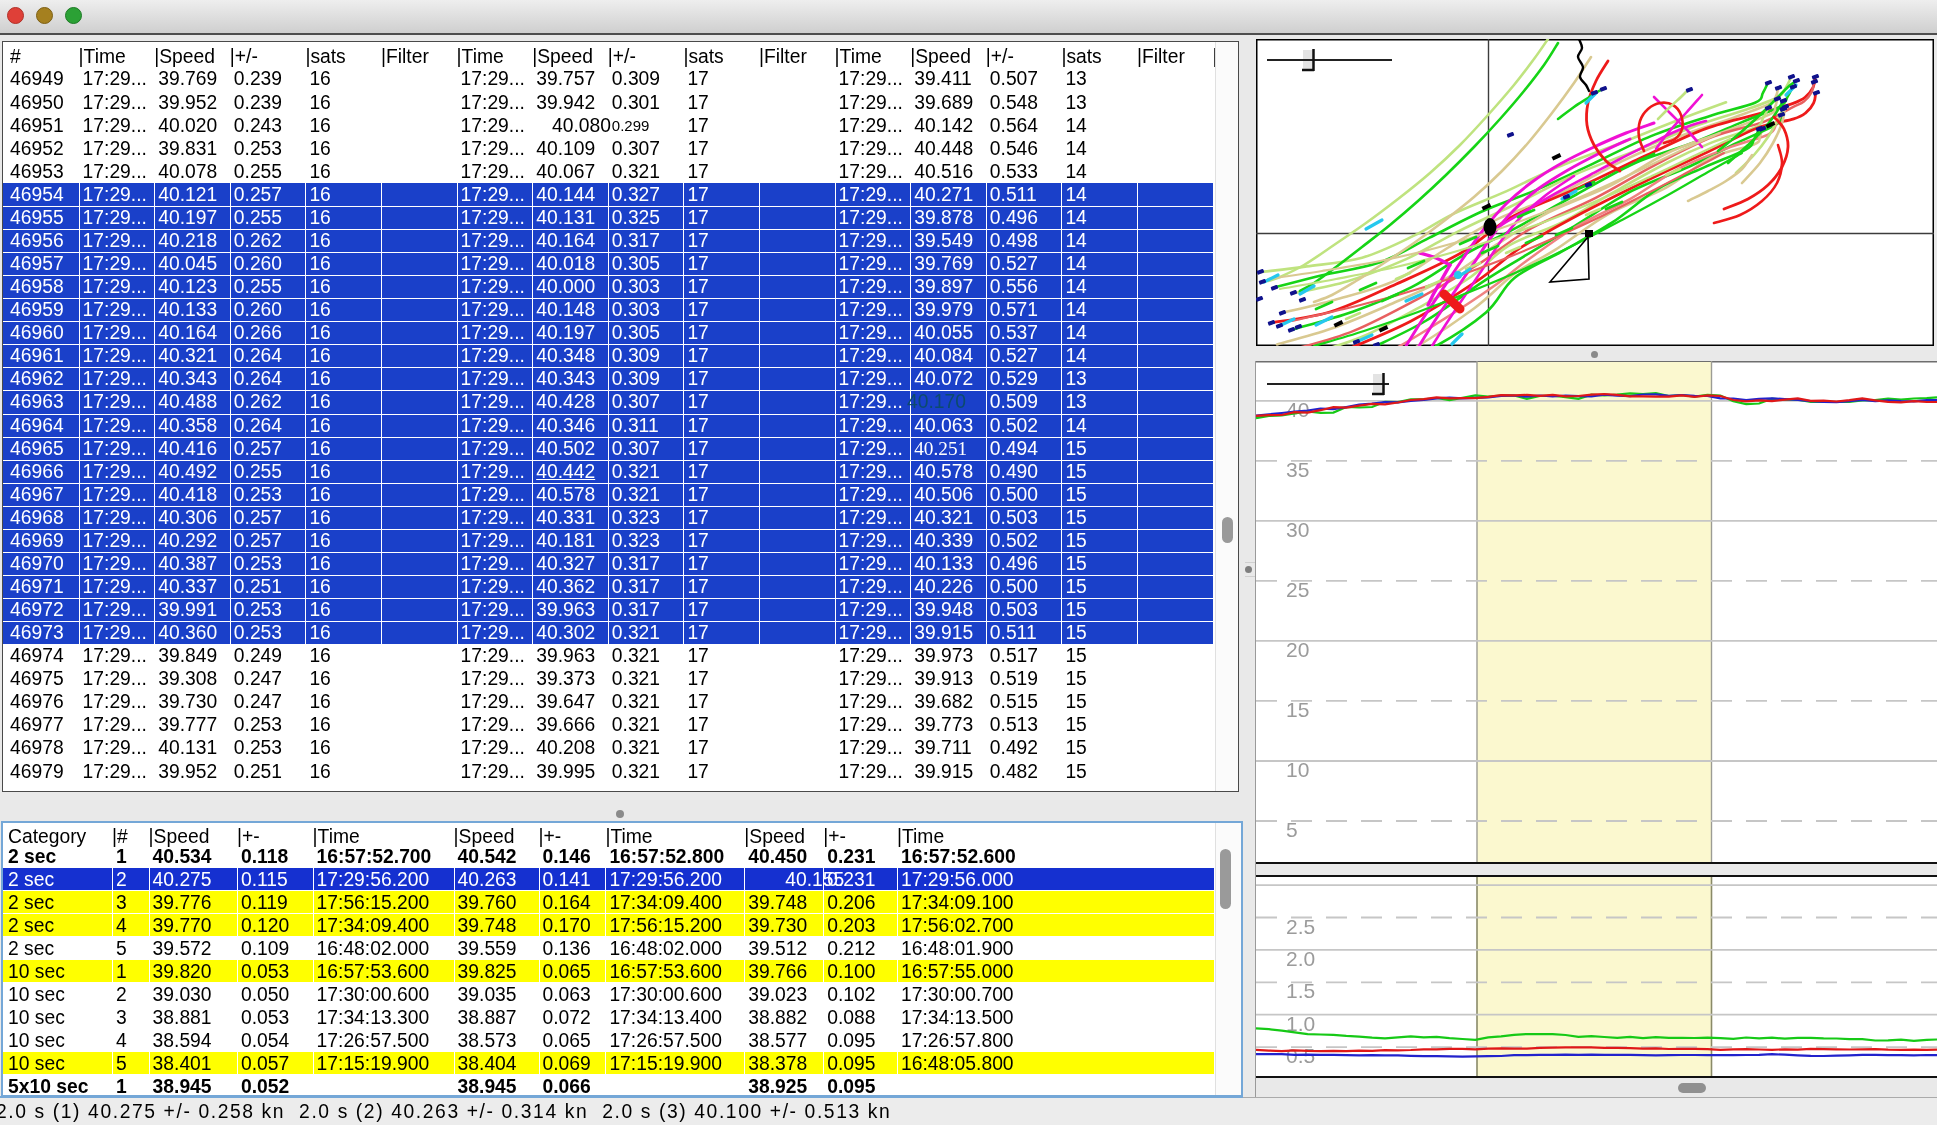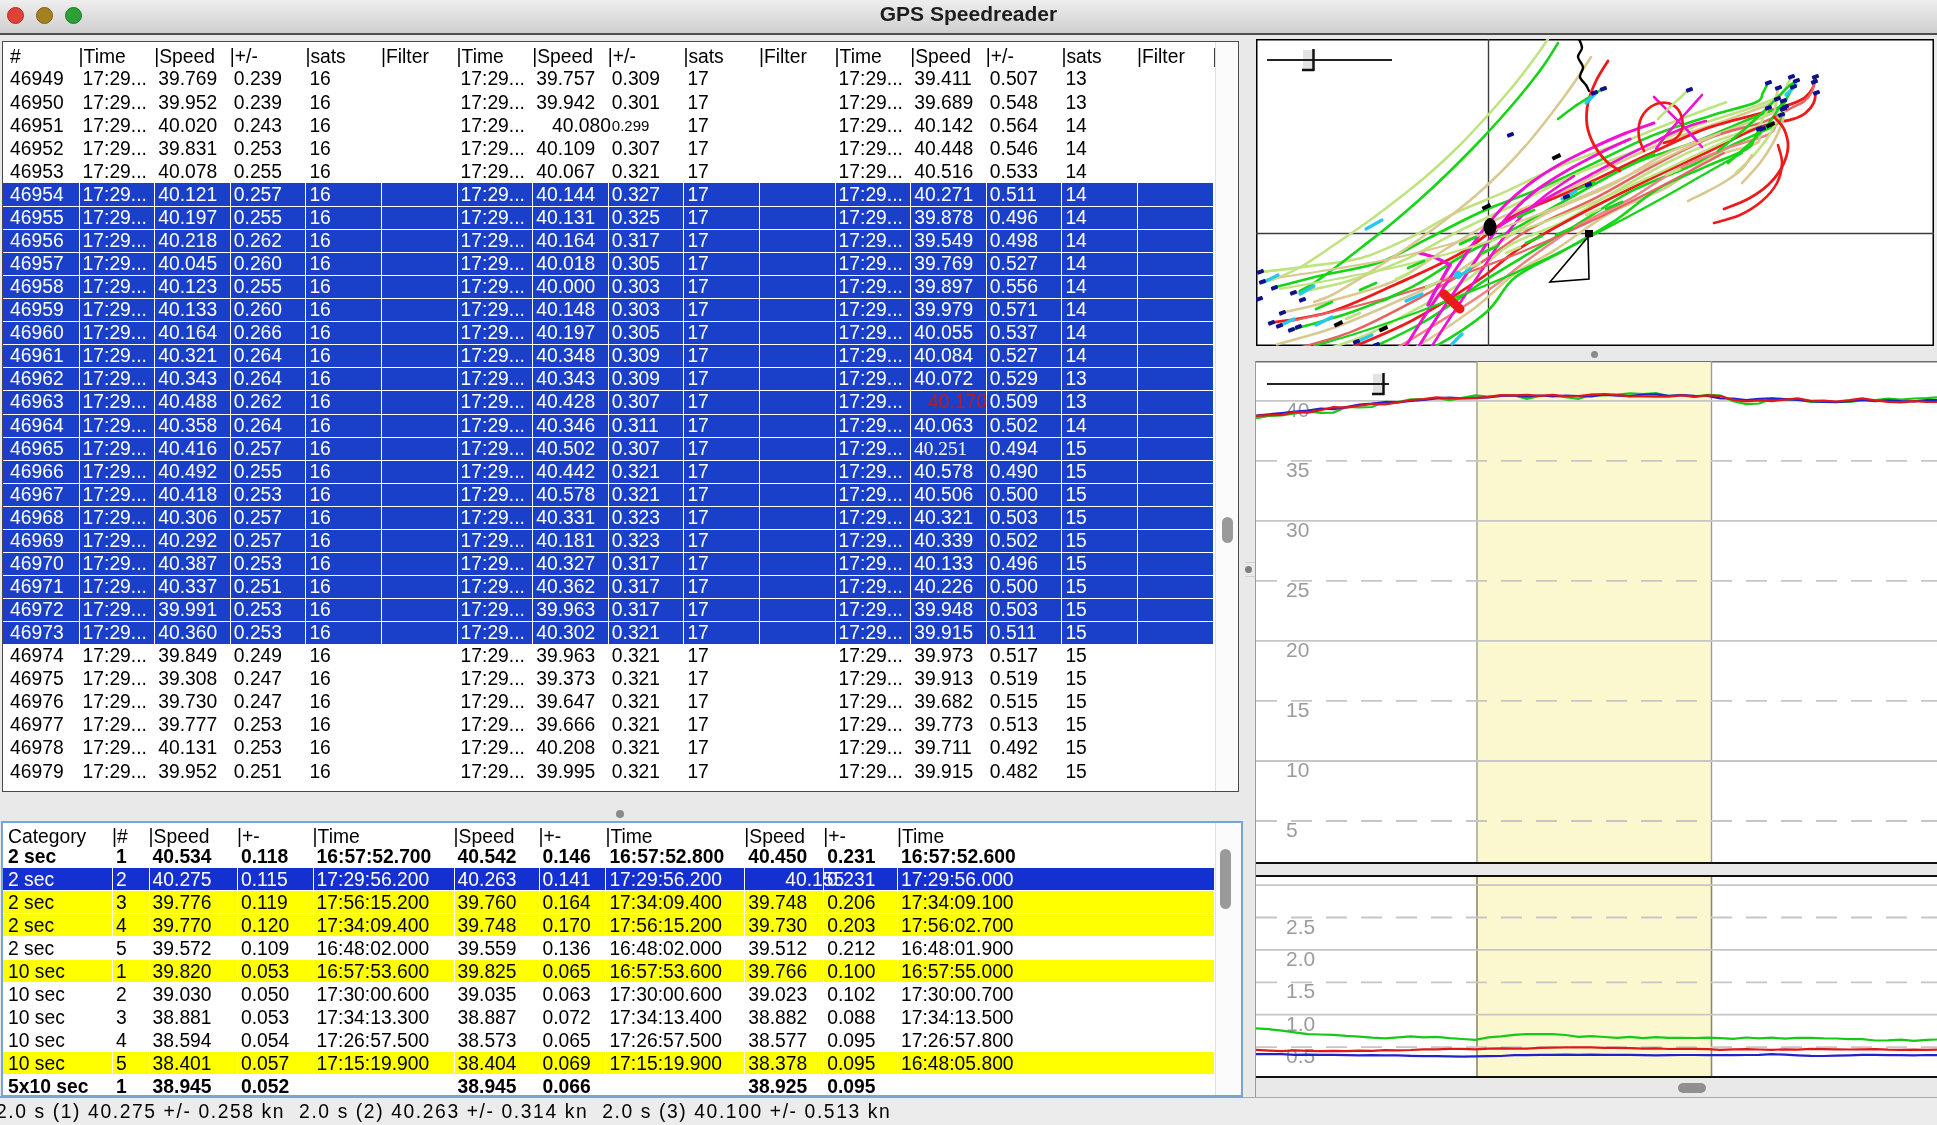--- a/index.html
+++ b/index.html
@@ -3,21 +3,20 @@
 *{margin:0;padding:0;box-sizing:border-box}
 body{width:1937px;height:1125px;position:relative;background:#e9e9e9;font-family:'Liberation Sans',sans-serif;overflow:hidden}
 .abs{position:absolute}
 .sp{position:absolute;white-space:pre}
 </style></head><body>
 
 <div class="abs" style="left:0;top:0;width:1937px;height:35px;background:linear-gradient(#eeeeee,#cfcfcf);border-bottom:2px solid #4e4e4e">
   <div class="abs" style="left:7px;top:7px;width:17px;height:17px;border-radius:50%;background:#df4038;border:1px solid #b03028"></div>
   <div class="abs" style="left:36px;top:7px;width:17px;height:17px;border-radius:50%;background:#a5801f;border:1px solid #7d5f14"></div>
   <div class="abs" style="left:65px;top:7px;width:17px;height:17px;border-radius:50%;background:#2ba135;border:1px solid #1d7a25"></div>
-  <div class="abs" style="left:0;top:2px;width:1937px;text-align:center;font-size:21px;font-weight:bold;color:#1c1c1c">GPS Speedreader</div>
 </div>
 
 <div class="abs" style="left:2px;top:41px;width:1237px;height:751px;background:#fff;border:1px solid #4a4a4a;overflow:hidden">
 <div class="sp" style="left:7.0px;top:3.0px;height:23px;line-height:23px;font-size:19.3px;">#</div>
 <div class="sp" style="left:75.6px;top:3.0px;height:23px;line-height:23px;font-size:19.3px;">|Time</div>
 <div class="sp" style="left:151.2px;top:3.0px;height:23px;line-height:23px;font-size:19.3px;">|Speed</div>
 <div class="sp" style="left:226.8px;top:3.0px;height:23px;line-height:23px;font-size:19.3px;">|+/-</div>
 <div class="sp" style="left:302.4px;top:3.0px;height:23px;line-height:23px;font-size:19.3px;">|sats</div>
 <div class="sp" style="left:378.0px;top:3.0px;height:23px;line-height:23px;font-size:19.3px;">|Filter</div>
 <div class="sp" style="left:453.6px;top:3.0px;height:23px;line-height:23px;font-size:19.3px;">|Time</div>
@@ -252,21 +251,21 @@
 <div class="sp" style="left:7.0px;top:348.4px;height:23px;line-height:23px;font-size:19.3px;color:#fff;">46963</div>
 <div class="sp" style="left:79.6px;top:348.4px;height:23px;line-height:23px;font-size:19.3px;color:#fff;">17:29...</div>
 <div class="sp" style="left:155.2px;top:348.4px;height:23px;line-height:23px;font-size:19.3px;color:#fff;">40.488</div>
 <div class="sp" style="left:230.8px;top:348.4px;height:23px;line-height:23px;font-size:19.3px;color:#fff;">0.262</div>
 <div class="sp" style="left:306.4px;top:348.4px;height:23px;line-height:23px;font-size:19.3px;color:#fff;">16</div>
 <div class="sp" style="left:457.6px;top:348.4px;height:23px;line-height:23px;font-size:19.3px;color:#fff;">17:29...</div>
 <div class="sp" style="left:533.2px;top:348.4px;height:23px;line-height:23px;font-size:19.3px;color:#fff;">40.428</div>
 <div class="sp" style="left:608.8px;top:348.4px;height:23px;line-height:23px;font-size:19.3px;color:#fff;">0.307</div>
 <div class="sp" style="left:684.4px;top:348.4px;height:23px;line-height:23px;font-size:19.3px;color:#fff;">17</div>
 <div class="sp" style="left:835.6px;top:348.4px;height:23px;line-height:23px;font-size:19.3px;color:#fff;">17:29...</div>
-<div class="sp" style="left:925px;top:348.4px;height:23px;line-height:23px;font-size:19.3px;color:#b91c1c;">40.170</div>
+<div class="sp" style="left:904px;top:348.4px;height:23px;line-height:23px;font-size:19.3px;color:#0c4a6e;">40.170</div>
 <div class="sp" style="left:986.8px;top:348.4px;height:23px;line-height:23px;font-size:19.3px;color:#fff;">0.509</div>
 <div class="sp" style="left:1062.4px;top:348.4px;height:23px;line-height:23px;font-size:19.3px;color:#fff;">13</div>
 <div class="sp" style="left:7.0px;top:371.5px;height:23px;line-height:23px;font-size:19.3px;color:#fff;">46964</div>
 <div class="sp" style="left:79.6px;top:371.5px;height:23px;line-height:23px;font-size:19.3px;color:#fff;">17:29...</div>
 <div class="sp" style="left:155.2px;top:371.5px;height:23px;line-height:23px;font-size:19.3px;color:#fff;">40.358</div>
 <div class="sp" style="left:230.8px;top:371.5px;height:23px;line-height:23px;font-size:19.3px;color:#fff;">0.264</div>
 <div class="sp" style="left:306.4px;top:371.5px;height:23px;line-height:23px;font-size:19.3px;color:#fff;">16</div>
 <div class="sp" style="left:457.6px;top:371.5px;height:23px;line-height:23px;font-size:19.3px;color:#fff;">17:29...</div>
 <div class="sp" style="left:533.2px;top:371.5px;height:23px;line-height:23px;font-size:19.3px;color:#fff;">40.346</div>
 <div class="sp" style="left:608.8px;top:371.5px;height:23px;line-height:23px;font-size:19.3px;color:#fff;">0.311</div>
@@ -287,21 +286,21 @@
 <div class="sp" style="left:835.6px;top:394.5px;height:23px;line-height:23px;font-size:19.3px;color:#fff;">17:29...</div>
 <div class="sp" style="left:911.2px;top:394.5px;height:23px;line-height:23px;font-size:19.3px;color:#fff;font-family:Liberation Serif, serif;">40.251</div>
 <div class="sp" style="left:986.8px;top:394.5px;height:23px;line-height:23px;font-size:19.3px;color:#fff;">0.494</div>
 <div class="sp" style="left:1062.4px;top:394.5px;height:23px;line-height:23px;font-size:19.3px;color:#fff;">15</div>
 <div class="sp" style="left:7.0px;top:417.6px;height:23px;line-height:23px;font-size:19.3px;color:#fff;">46966</div>
 <div class="sp" style="left:79.6px;top:417.6px;height:23px;line-height:23px;font-size:19.3px;color:#fff;">17:29...</div>
 <div class="sp" style="left:155.2px;top:417.6px;height:23px;line-height:23px;font-size:19.3px;color:#fff;">40.492</div>
 <div class="sp" style="left:230.8px;top:417.6px;height:23px;line-height:23px;font-size:19.3px;color:#fff;">0.255</div>
 <div class="sp" style="left:306.4px;top:417.6px;height:23px;line-height:23px;font-size:19.3px;color:#fff;">16</div>
 <div class="sp" style="left:457.6px;top:417.6px;height:23px;line-height:23px;font-size:19.3px;color:#fff;">17:29...</div>
-<div class="sp" style="left:533.2px;top:417.6px;height:23px;line-height:23px;font-size:19.3px;color:#fff;">40.442</div>
+<div class="sp" style="left:533.2px;top:417.6px;height:23px;line-height:23px;font-size:19.3px;color:#fff;text-decoration:underline;">40.442</div>
 <div class="sp" style="left:608.8px;top:417.6px;height:23px;line-height:23px;font-size:19.3px;color:#fff;">0.321</div>
 <div class="sp" style="left:684.4px;top:417.6px;height:23px;line-height:23px;font-size:19.3px;color:#fff;">17</div>
 <div class="sp" style="left:835.6px;top:417.6px;height:23px;line-height:23px;font-size:19.3px;color:#fff;">17:29...</div>
 <div class="sp" style="left:911.2px;top:417.6px;height:23px;line-height:23px;font-size:19.3px;color:#fff;">40.578</div>
 <div class="sp" style="left:986.8px;top:417.6px;height:23px;line-height:23px;font-size:19.3px;color:#fff;">0.490</div>
 <div class="sp" style="left:1062.4px;top:417.6px;height:23px;line-height:23px;font-size:19.3px;color:#fff;">15</div>
 <div class="sp" style="left:7.0px;top:440.7px;height:23px;line-height:23px;font-size:19.3px;color:#fff;">46967</div>
 <div class="sp" style="left:79.6px;top:440.7px;height:23px;line-height:23px;font-size:19.3px;color:#fff;">17:29...</div>
 <div class="sp" style="left:155.2px;top:440.7px;height:23px;line-height:23px;font-size:19.3px;color:#fff;">40.418</div>
 <div class="sp" style="left:230.8px;top:440.7px;height:23px;line-height:23px;font-size:19.3px;color:#fff;">0.253</div>

